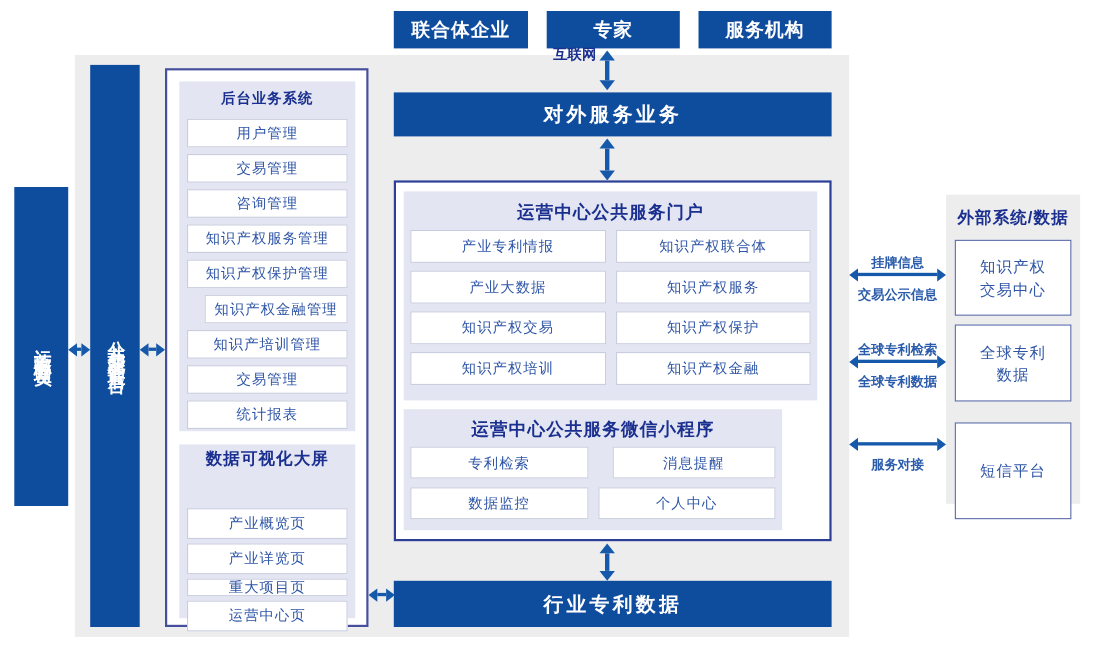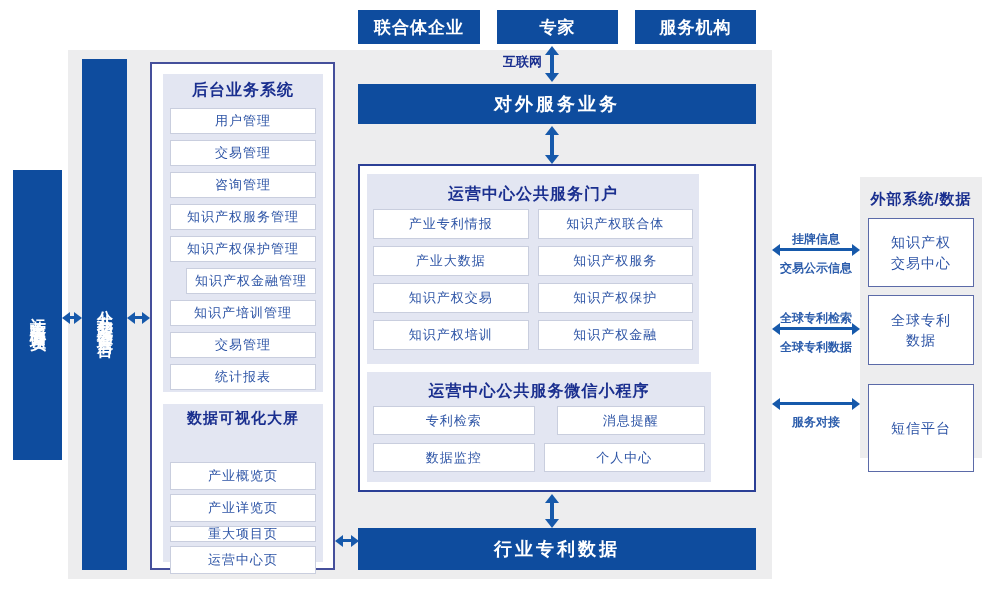--- a/index.html
+++ b/index.html
@@ -40,29 +40,29 @@
 <body>
 
 <div class="canvas">
 
   <div class="gray-main"></div>
 
   <div class="bluebox actor" style="left:358px;width:122px;">联合体企业</div>
   <div class="bluebox actor" style="left:497px;width:121px;">专家</div>
   <div class="bluebox actor" style="left:635px;width:121px;">服务机构</div>
 
-  <div class="internet" style="left:486px;top:41px;width:56px;margin-top:12px;">互联网</div>
+  <div class="internet" style="left:486px;top:41px;width:56px;">互联网</div>
   <div class="varrow" style="left:550px;top:55px;height:18px;"></div>
 
   <div class="bluebox bigbar" style="left:358px;top:84px;width:398px;height:40px;">对外服务业务</div>
 
   <div class="varrow" style="left:550px;top:135px;height:20px;"></div>
 
   <div class="center-box" style="left:358px;top:164px;width:398px;height:328px;">
-    <div class="section" style="left:7px;top:8px;width:332px;height:190px;padding:5px 6px 6px;">
+    <div class="section" style="left:7px;top:8px;width:376px;height:190px;padding:5px 6px 6px;">
       <div class="section-title" style="font-size:16px;height:30px;line-height:30px;">运营中心公共服务门户</div>
       <div class="grid2">
         <div class="item" style="height:30px;">产业专利情报</div>
         <div class="item" style="height:30px;">知识产权联合体</div>
         <div class="item" style="height:30px;">产业大数据</div>
         <div class="item" style="height:30px;">知识产权服务</div>
         <div class="item" style="height:30px;">知识产权交易</div>
         <div class="item" style="height:30px;">知识产权保护</div>
         <div class="item" style="height:30px;">知识产权培训</div>
         <div class="item" style="height:30px;">知识产权金融</div>
@@ -85,21 +85,21 @@
 
   <div class="vbox" style="left:13px;top:170px;width:49px;height:290px;letter-spacing:3px;">运营中心管理员</div>
   <div class="vbox" style="left:82px;top:59px;width:45px;height:511px;letter-spacing:4px;">公共功能及管理后台</div>
 
   <div class="harrow" style="left:70px;top:316px;width:4px;"></div>
   <div class="harrow" style="left:135px;top:316px;width:7px;"></div>
   <div class="harrow" style="left:343px;top:539px;width:8px;"></div>
 
   <div class="outer-box" style="left:150px;top:62px;width:185px;height:508px;">
     <div class="section col" style="left:11px;top:10px;width:160px;height:318px;padding:4px 7px 8px;gap:6px;">
-      <div class="section-title" style="font-size:16px;height:24px;line-height:24px;">后台业务系统</div>
+      <div class="section-title" style="font-size:13px;height:24px;line-height:24px;">后台业务系统</div>
       <div class="item" style="height:26px;flex:none;">用户管理</div>
       <div class="item" style="height:26px;flex:none;">交易管理</div>
       <div class="item" style="height:26px;flex:none;">咨询管理</div>
       <div class="item" style="height:26px;flex:none;">知识产权服务管理</div>
       <div class="item" style="height:26px;flex:none;">知识产权保护管理</div>
       <div class="item" style="height:26px;flex:none;margin-left:16px;">知识产权金融管理</div>
       <div class="item" style="height:26px;flex:none;">知识产培训管理</div>
       <div class="item" style="height:26px;flex:none;">交易管理</div>
       <div class="item" style="height:26px;flex:none;">统计报表</div>
     </div>

